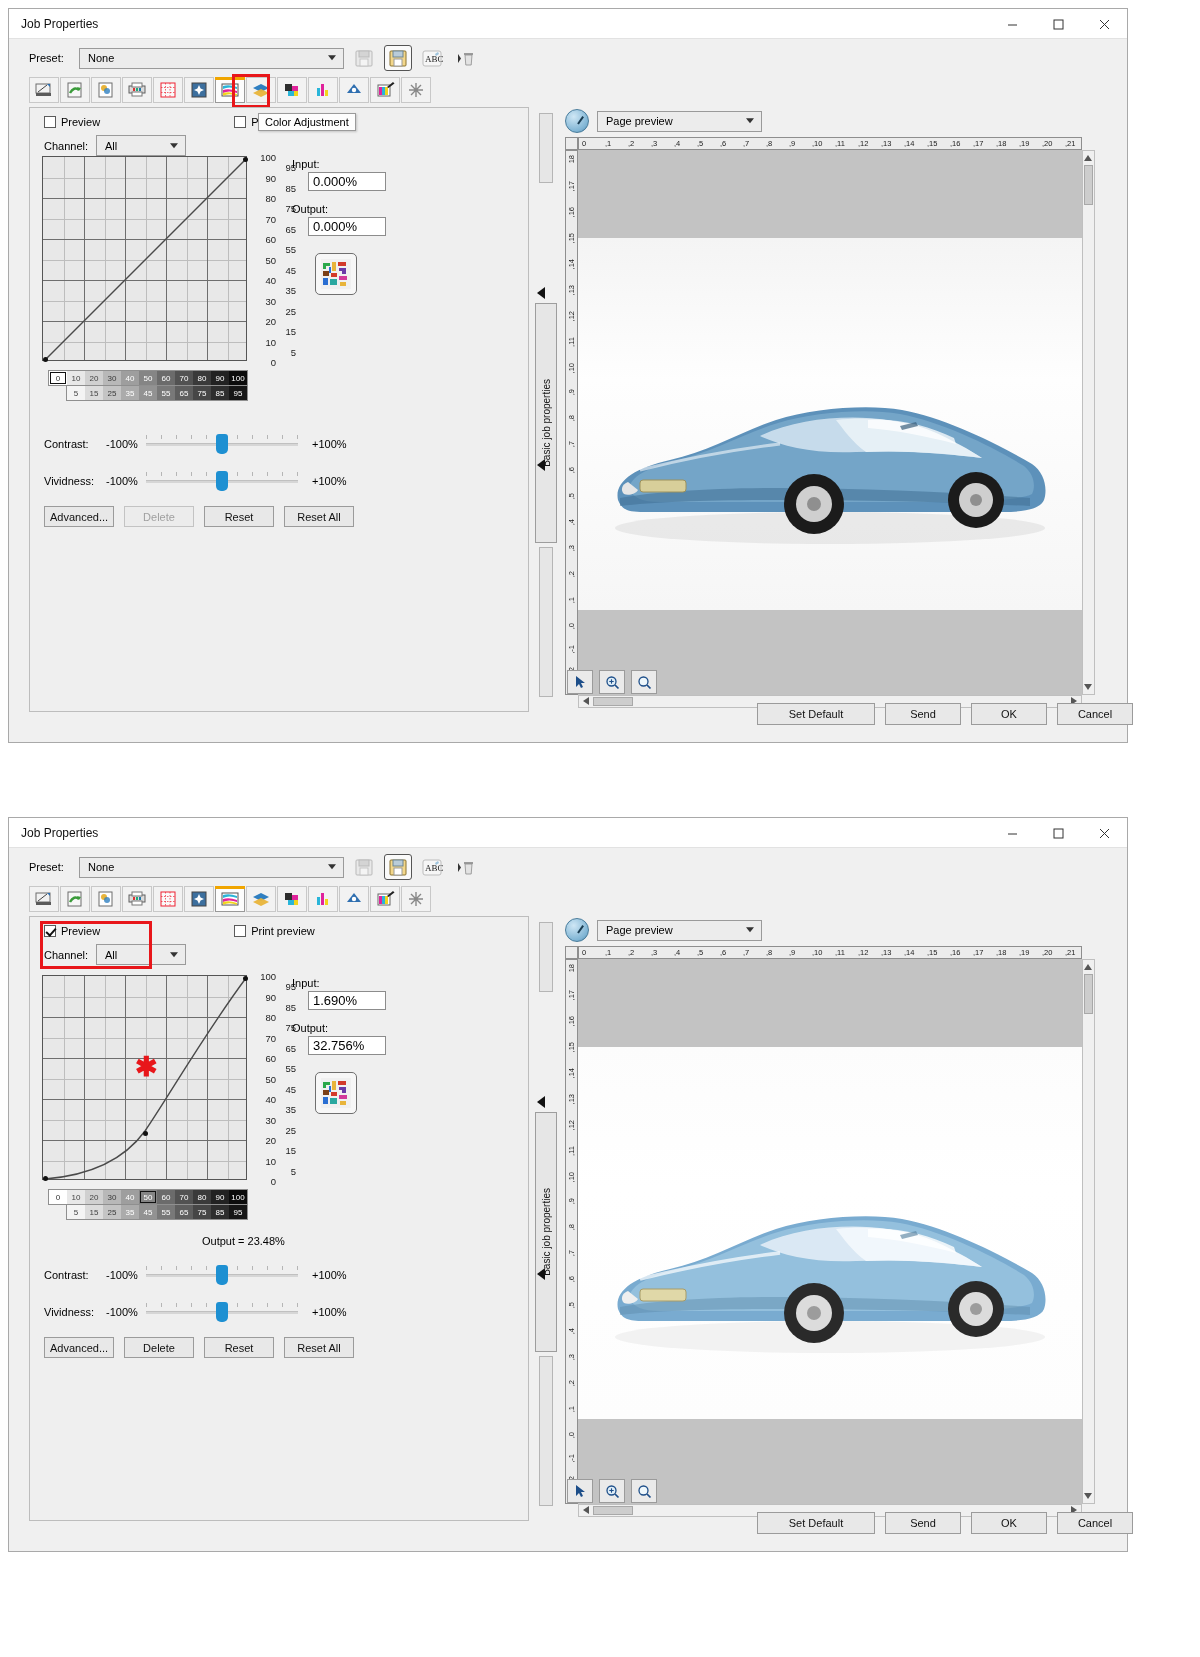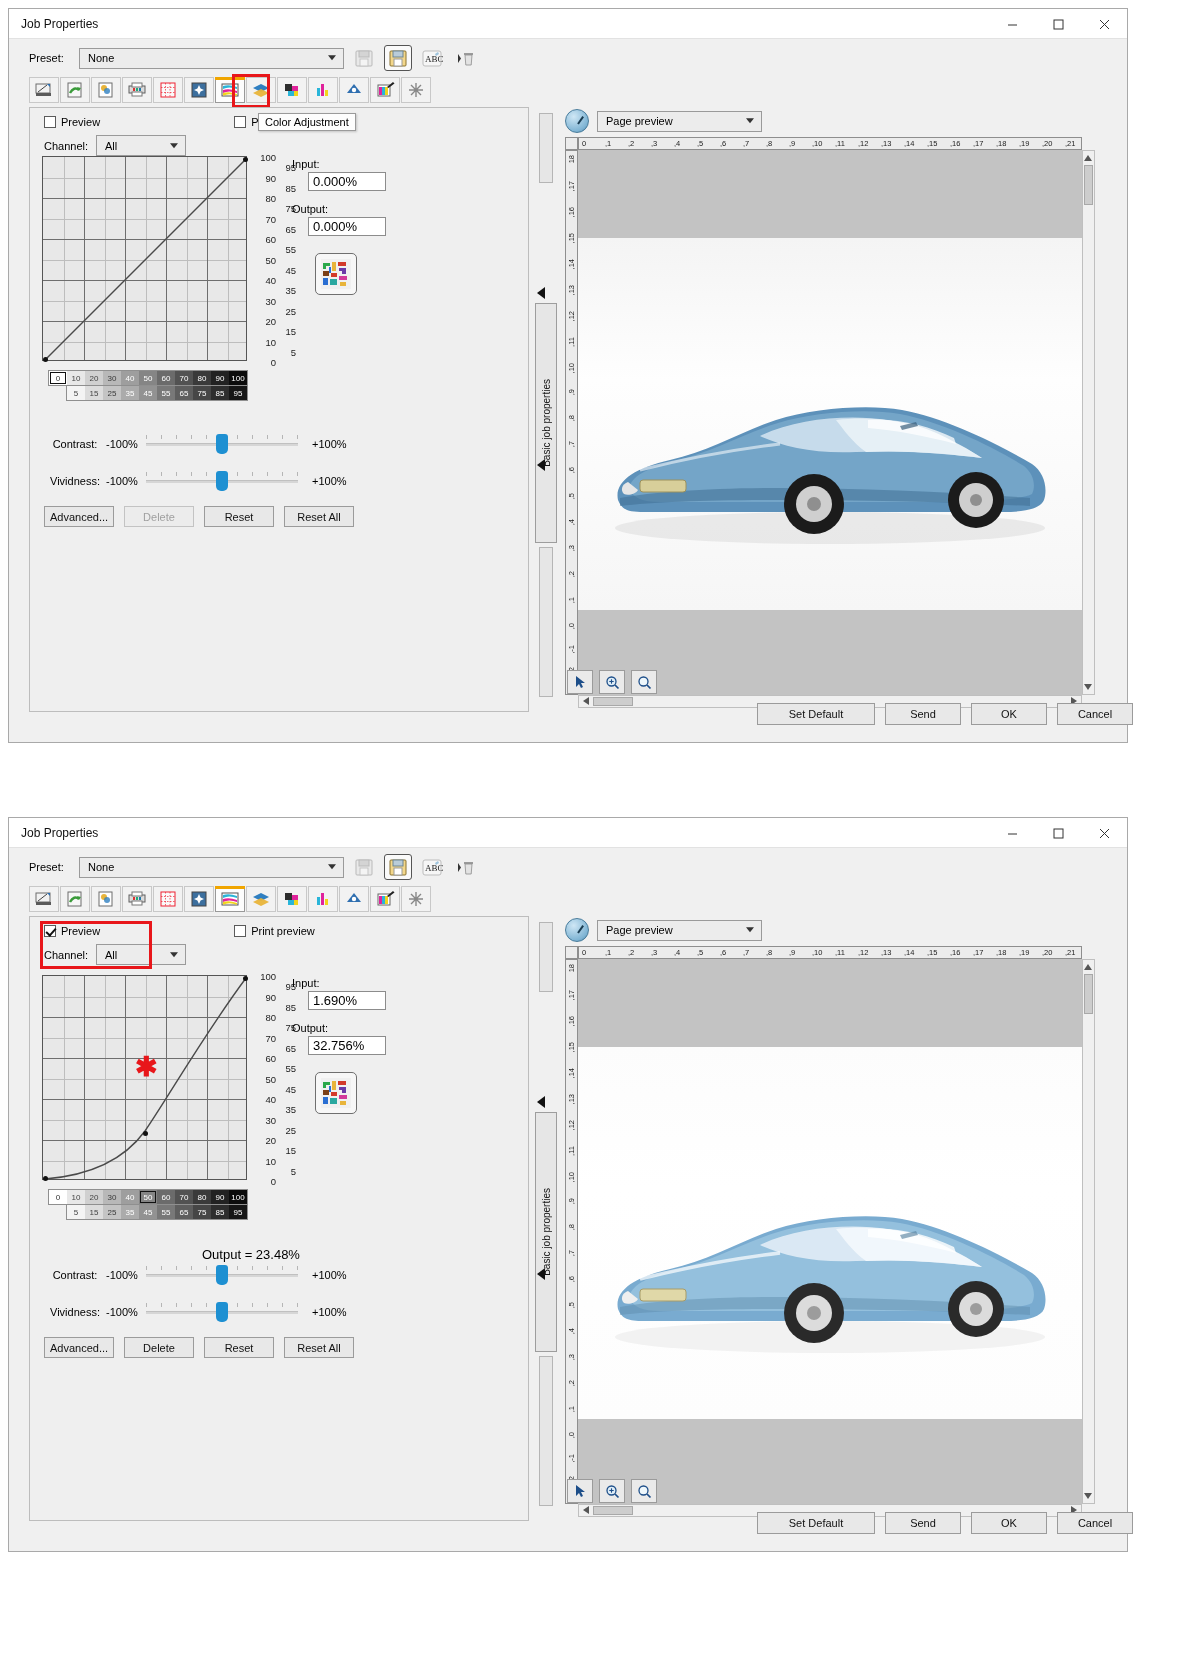--- a/index.html
+++ b/index.html
@@ -171,24 +171,24 @@
   }
 
   .palette-btn{
     position:absolute;
     width:42px;height:42px;
     border:1px solid #6f6f6f; border-radius:5px;
     background:#f7f7f7;
     display:flex;align-items:center;justify-content:center;
   }
 
-  .out-eq{ position:absolute; font-size:13px;margin-top:12px; }
+  .out-eq{ position:absolute; font-size:11px; }
 
   .slider-row{position:absolute;display:flex;align-items:center;font-size:11px;}
-  .slider-name{width:62px;text-align:center;}
+  .slider-name{width:62px;}
   .slider-min{width:40px;}
   .slider-track{
     position:relative;width:152px;height:3px;background:#d6d6d6;
     border-top:1px solid #c0c0c0;
   }
   .slider-ticks{
     position:absolute;top:-9px;left:0;width:152px;height:6px;
     display:flex;justify-content:space-between;
   }
   .slider-ticks i{width:1px;height:4px;background:#b5b5b5;display:block;}

